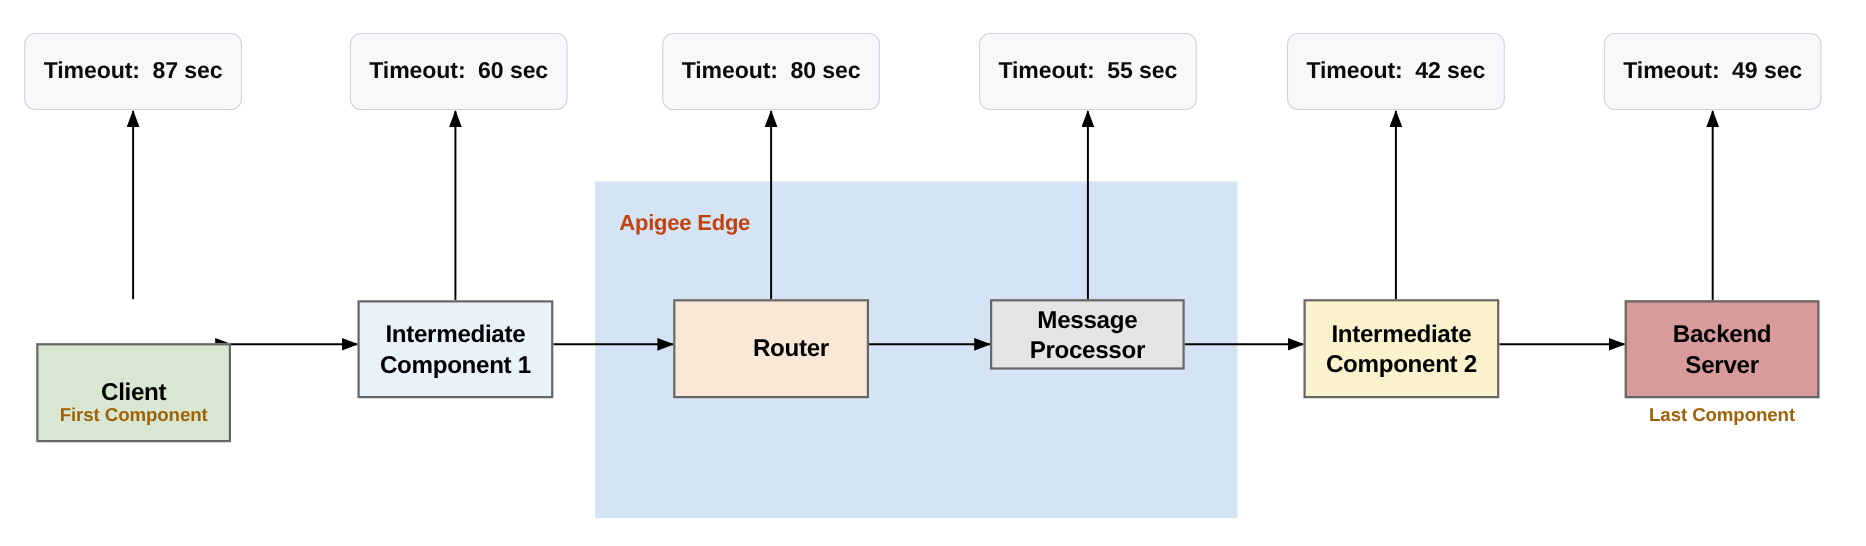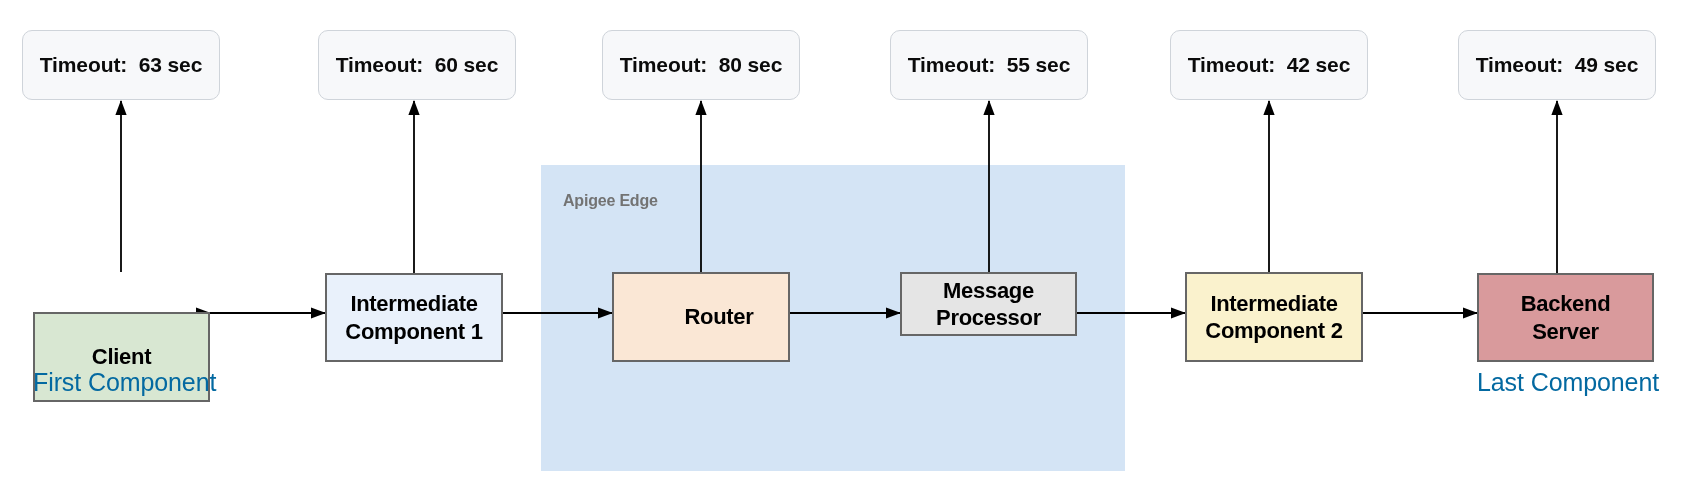--- a/index.html
+++ b/index.html
@@ -17,23 +17,23 @@
     background: #ffffff;
     overflow: hidden;
   }
   .zone {
     position: absolute;
     background: #d4e4f5;
     box-sizing: border-box;
   }
   .zone-label {
     position: absolute;
-    font-size: 16px;
+    font-size: 20px;
     font-weight: bold;
-    color: #737373;
+    color: #c2410c;
     letter-spacing: -0.2px;
   }
   .timeout-box {
     position: absolute;
     box-sizing: border-box;
     border: 1px solid #cfd4da;
     border-radius: 10px;
     background: #f7f8fa;
     display: flex;
     align-items: center;
@@ -53,23 +53,23 @@
     justify-content: center;
     text-align: center;
     font-size: 22px;
     font-weight: 600;
     color: #000000;
     line-height: 1.25;
     letter-spacing: -0.3px;
   }
   .edge-label {
     position: absolute;
-    font-size: 25px;
-    font-weight: normal;
-    color: #0369a1;
+    font-size: 17px;
+    font-weight: bold;
+    color: #a16207;
     text-align: center;
     white-space: nowrap;
     letter-spacing: -0.1px;
   }
   svg.connectors {
     position: absolute;
     left: 0;
     top: 0;
     width: 1696px;
     height: 496px;
@@ -99,21 +99,21 @@
         <line x1="1557" y1="273" x2="1557" y2="101" stroke="#000000" stroke-width="1.8" marker-end="url(#arrowhead)"></line>
         <line x1="210" y1="313" x2="325" y2="313" stroke="#000000" stroke-width="1.8" marker-end="url(#arrowhead)" marker-start="url(#arrowhead)"></line>
         <line x1="503" y1="313" x2="612" y2="313" stroke="#000000" stroke-width="1.8" marker-end="url(#arrowhead)" marker-start="url(#arrowhead)"></line>
         <line x1="790" y1="313" x2="900" y2="313" stroke="#000000" stroke-width="1.8" marker-end="url(#arrowhead)" marker-start="url(#arrowhead)"></line>
         <line x1="1077" y1="313" x2="1185" y2="313" stroke="#000000" stroke-width="1.8" marker-end="url(#arrowhead)" marker-start="url(#arrowhead)"></line>
         <line x1="1363" y1="313" x2="1477" y2="313" stroke="#000000" stroke-width="1.8" marker-end="url(#arrowhead)" marker-start="url(#arrowhead)"></line>
       </g>
   </svg>
 
   <div id="timeout-layer">
-      <div class="timeout-box" style="left: 22px; top: 30px; width: 198px; height: 70px;">Timeout:  63 sec</div>
+      <div class="timeout-box" style="left: 22px; top: 30px; width: 198px; height: 70px;">Timeout:  87 sec</div>
       <div class="timeout-box" style="left: 318px; top: 30px; width: 198px; height: 70px;">Timeout:  60 sec</div>
       <div class="timeout-box" style="left: 602px; top: 30px; width: 198px; height: 70px;">Timeout:  80 sec</div>
       <div class="timeout-box" style="left: 890px; top: 30px; width: 198px; height: 70px;">Timeout:  55 sec</div>
       <div class="timeout-box" style="left: 1170px; top: 30px; width: 198px; height: 70px;">Timeout:  42 sec</div>
       <div class="timeout-box" style="left: 1458px; top: 30px; width: 198px; height: 70px;">Timeout:  49 sec</div>
     </div>
 
   <div id="node-layer">
       <div class="node-box" style="left: 33px; top: 272px; width: 177px; height: 90px; background: rgb(216, 231, 210); border-color: rgb(102, 102, 102); margin-top: 40px;">
         <span style="white-space: pre-line;">Client</span>

